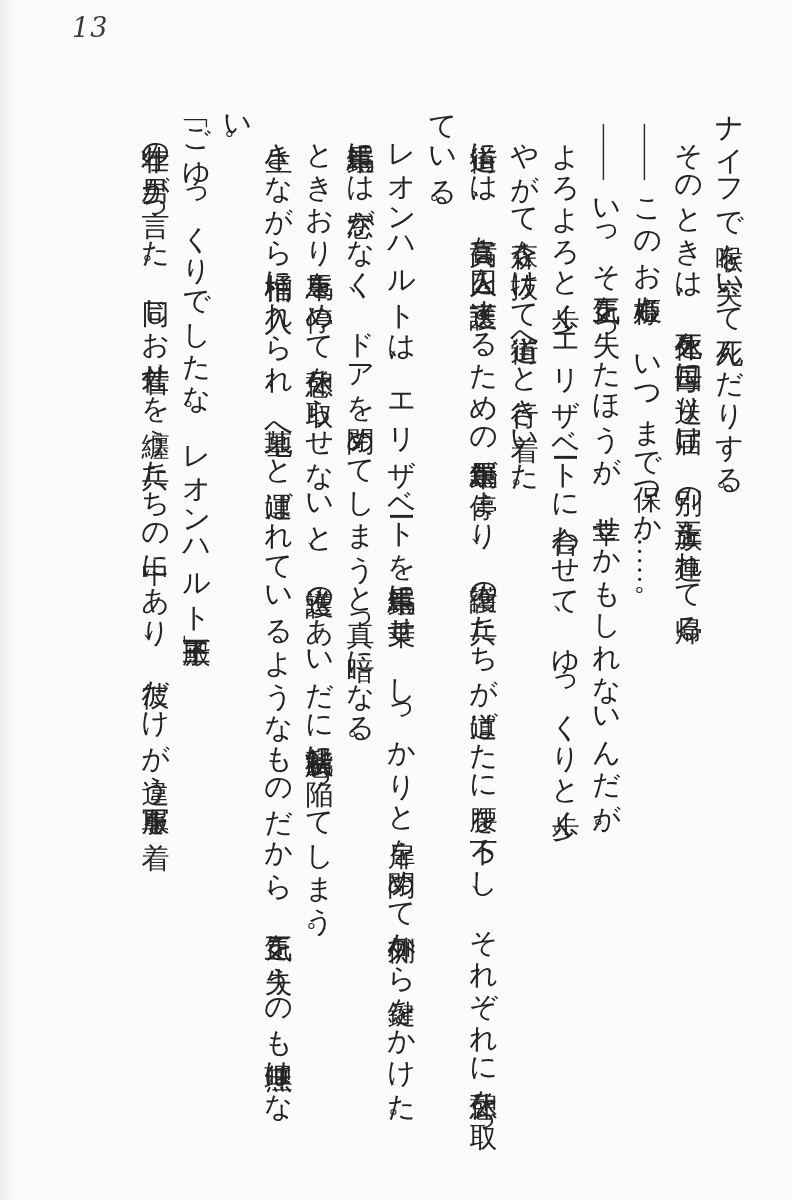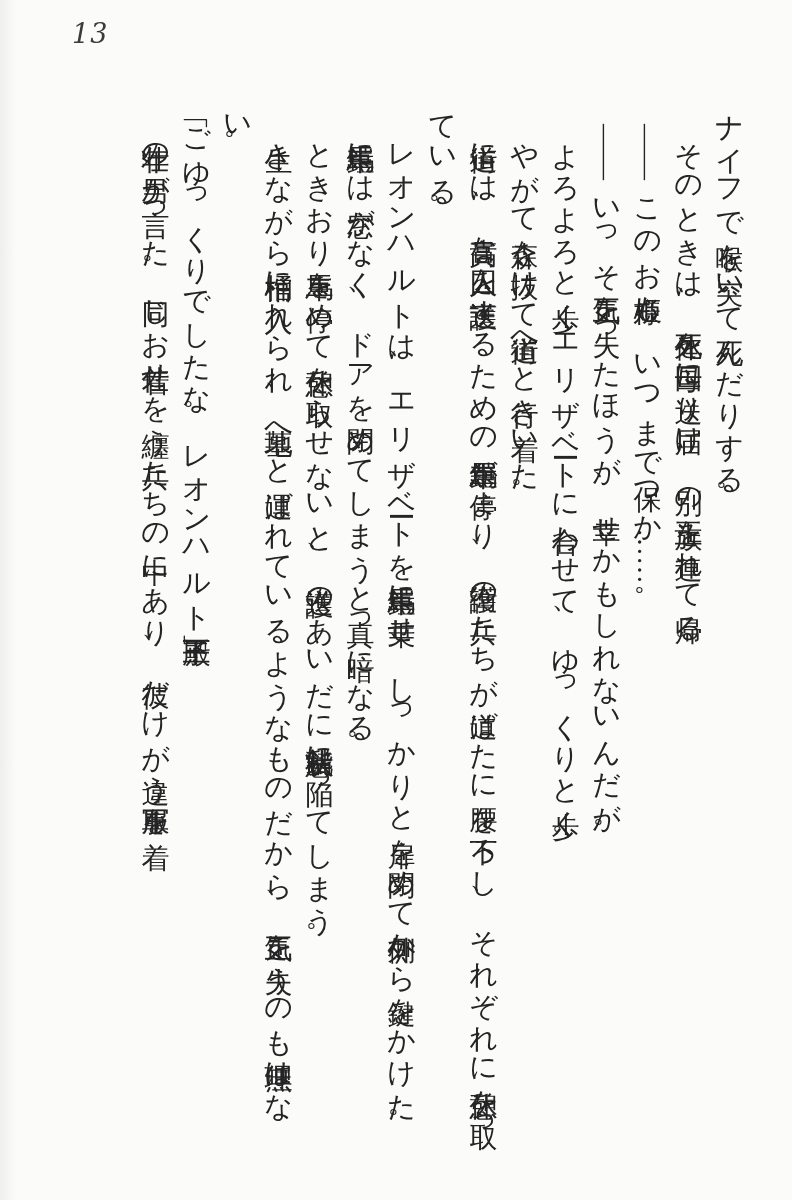--- a/index.html
+++ b/index.html
@@ -13,21 +13,21 @@
     height: 1200px;
     margin: 0 auto;
     background: #fbfbfa;
     background-image: linear-gradient(to right, #efefee 0px, #fbfbfa 16px);
     overflow: hidden;
     font-family: "Liberation Serif", "DejaVu Serif", serif;
   }
   .page-number {
     position: absolute;
     left: 72px;
-    top: 18px;
+    top: 12px;
     font-family: "DejaVu Serif", "Liberation Serif", serif;
     font-style: italic;
     font-size: 27px;
     letter-spacing: 1px;
     color: #3b3b3b;
   }
   .text-block {
     position: absolute;
     top: 96px;
     right: 42px;

